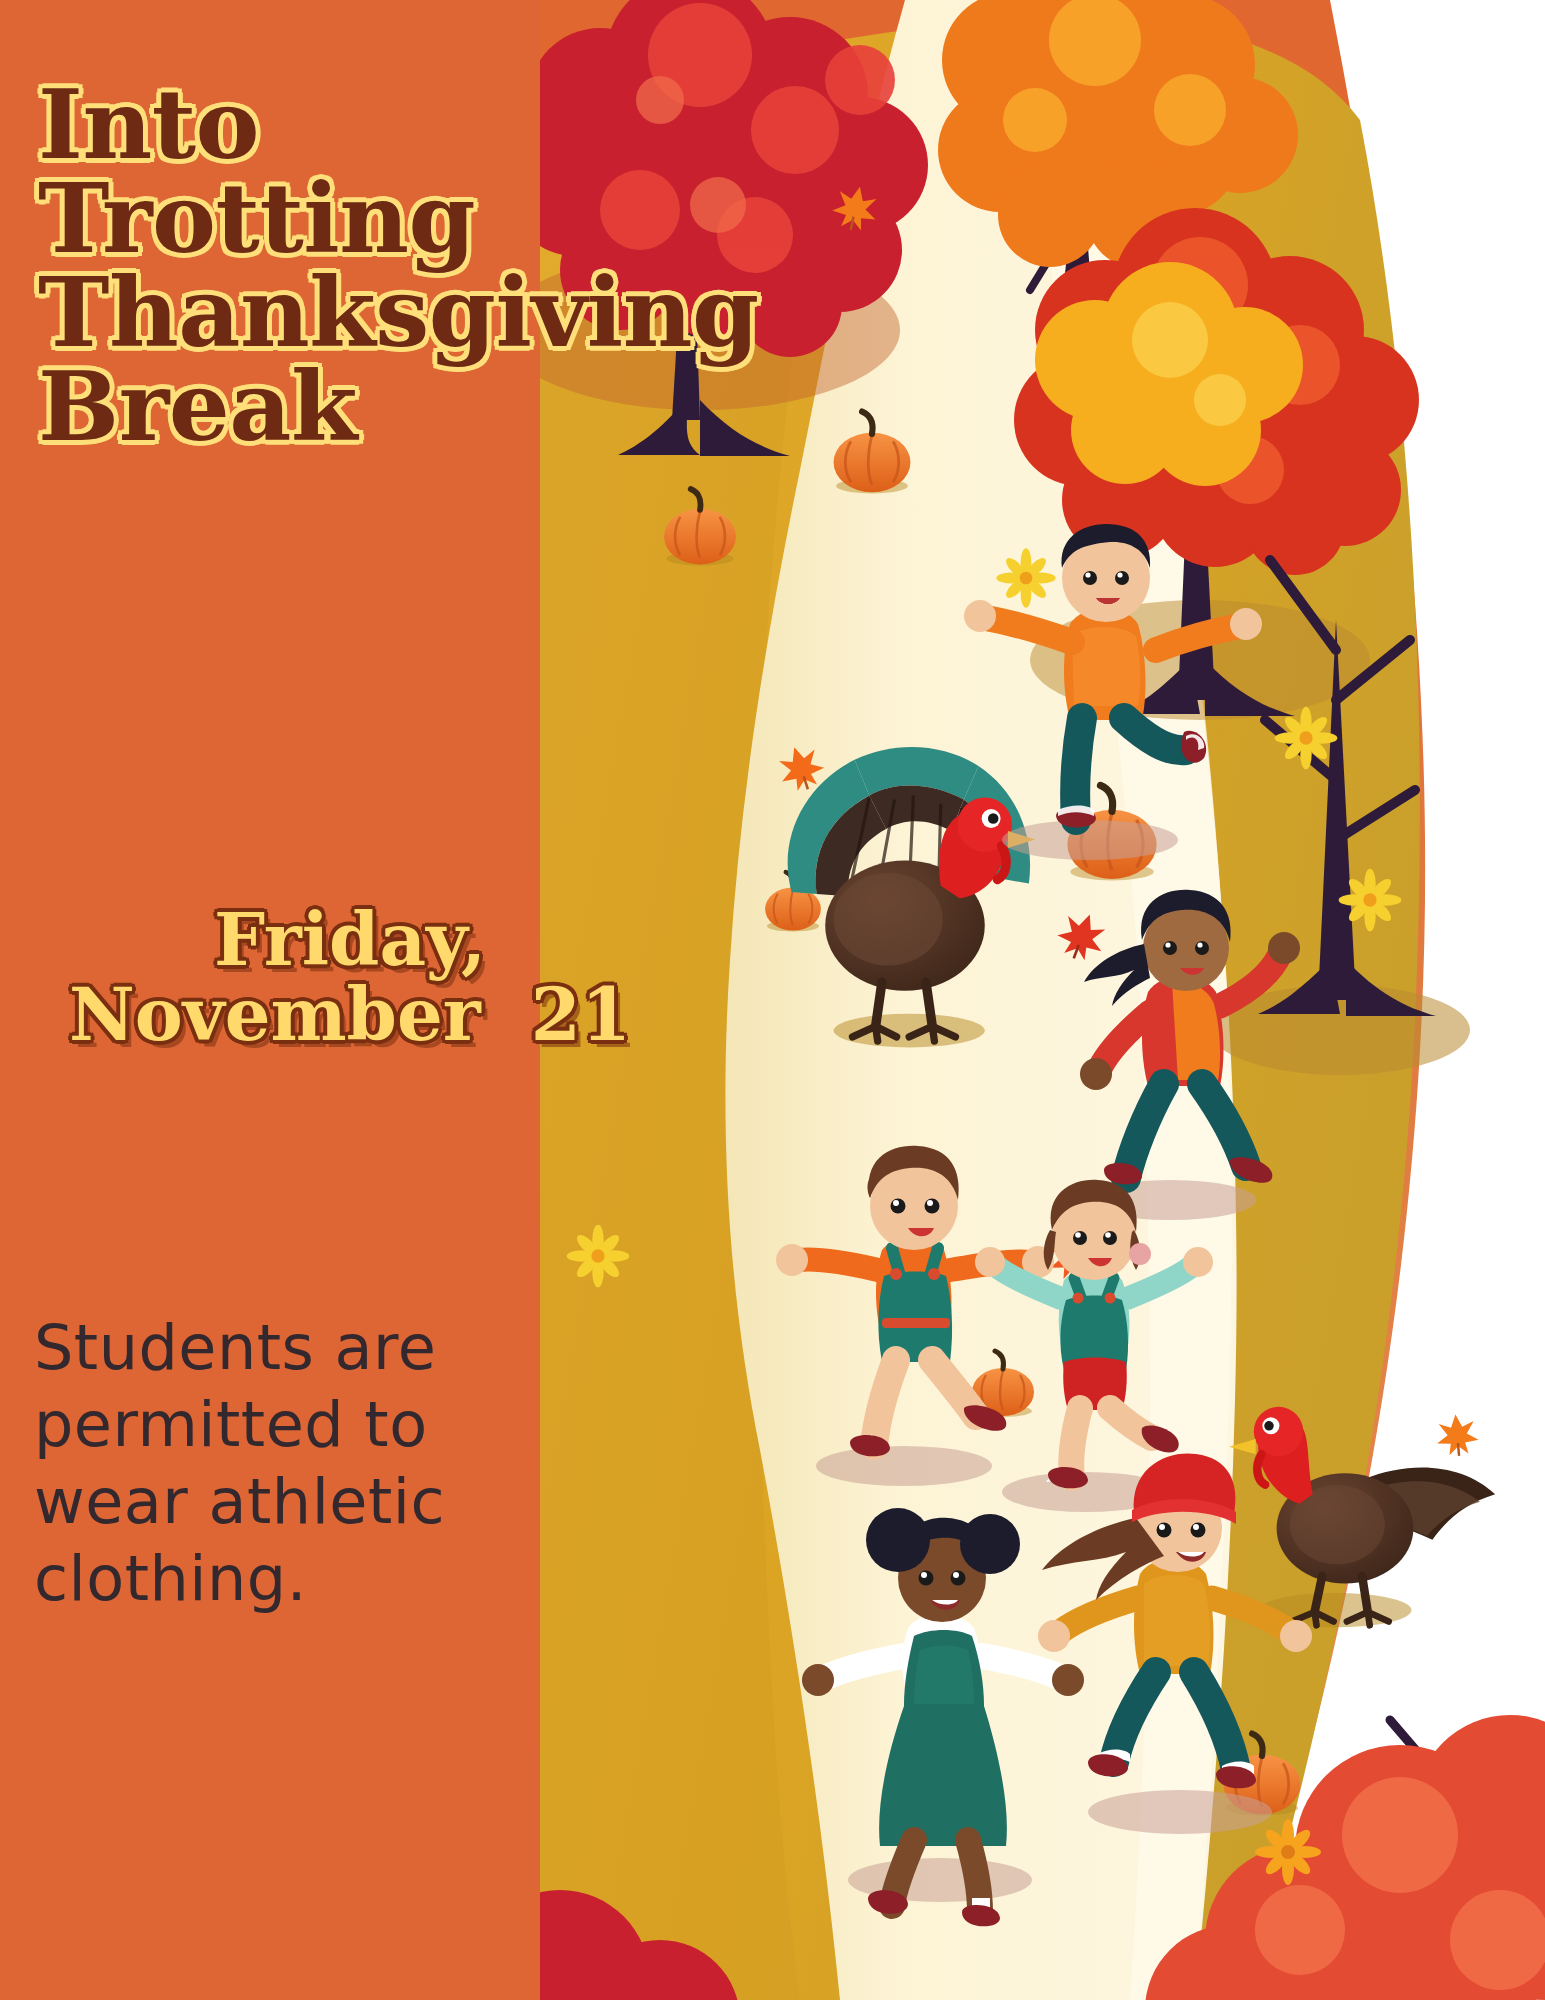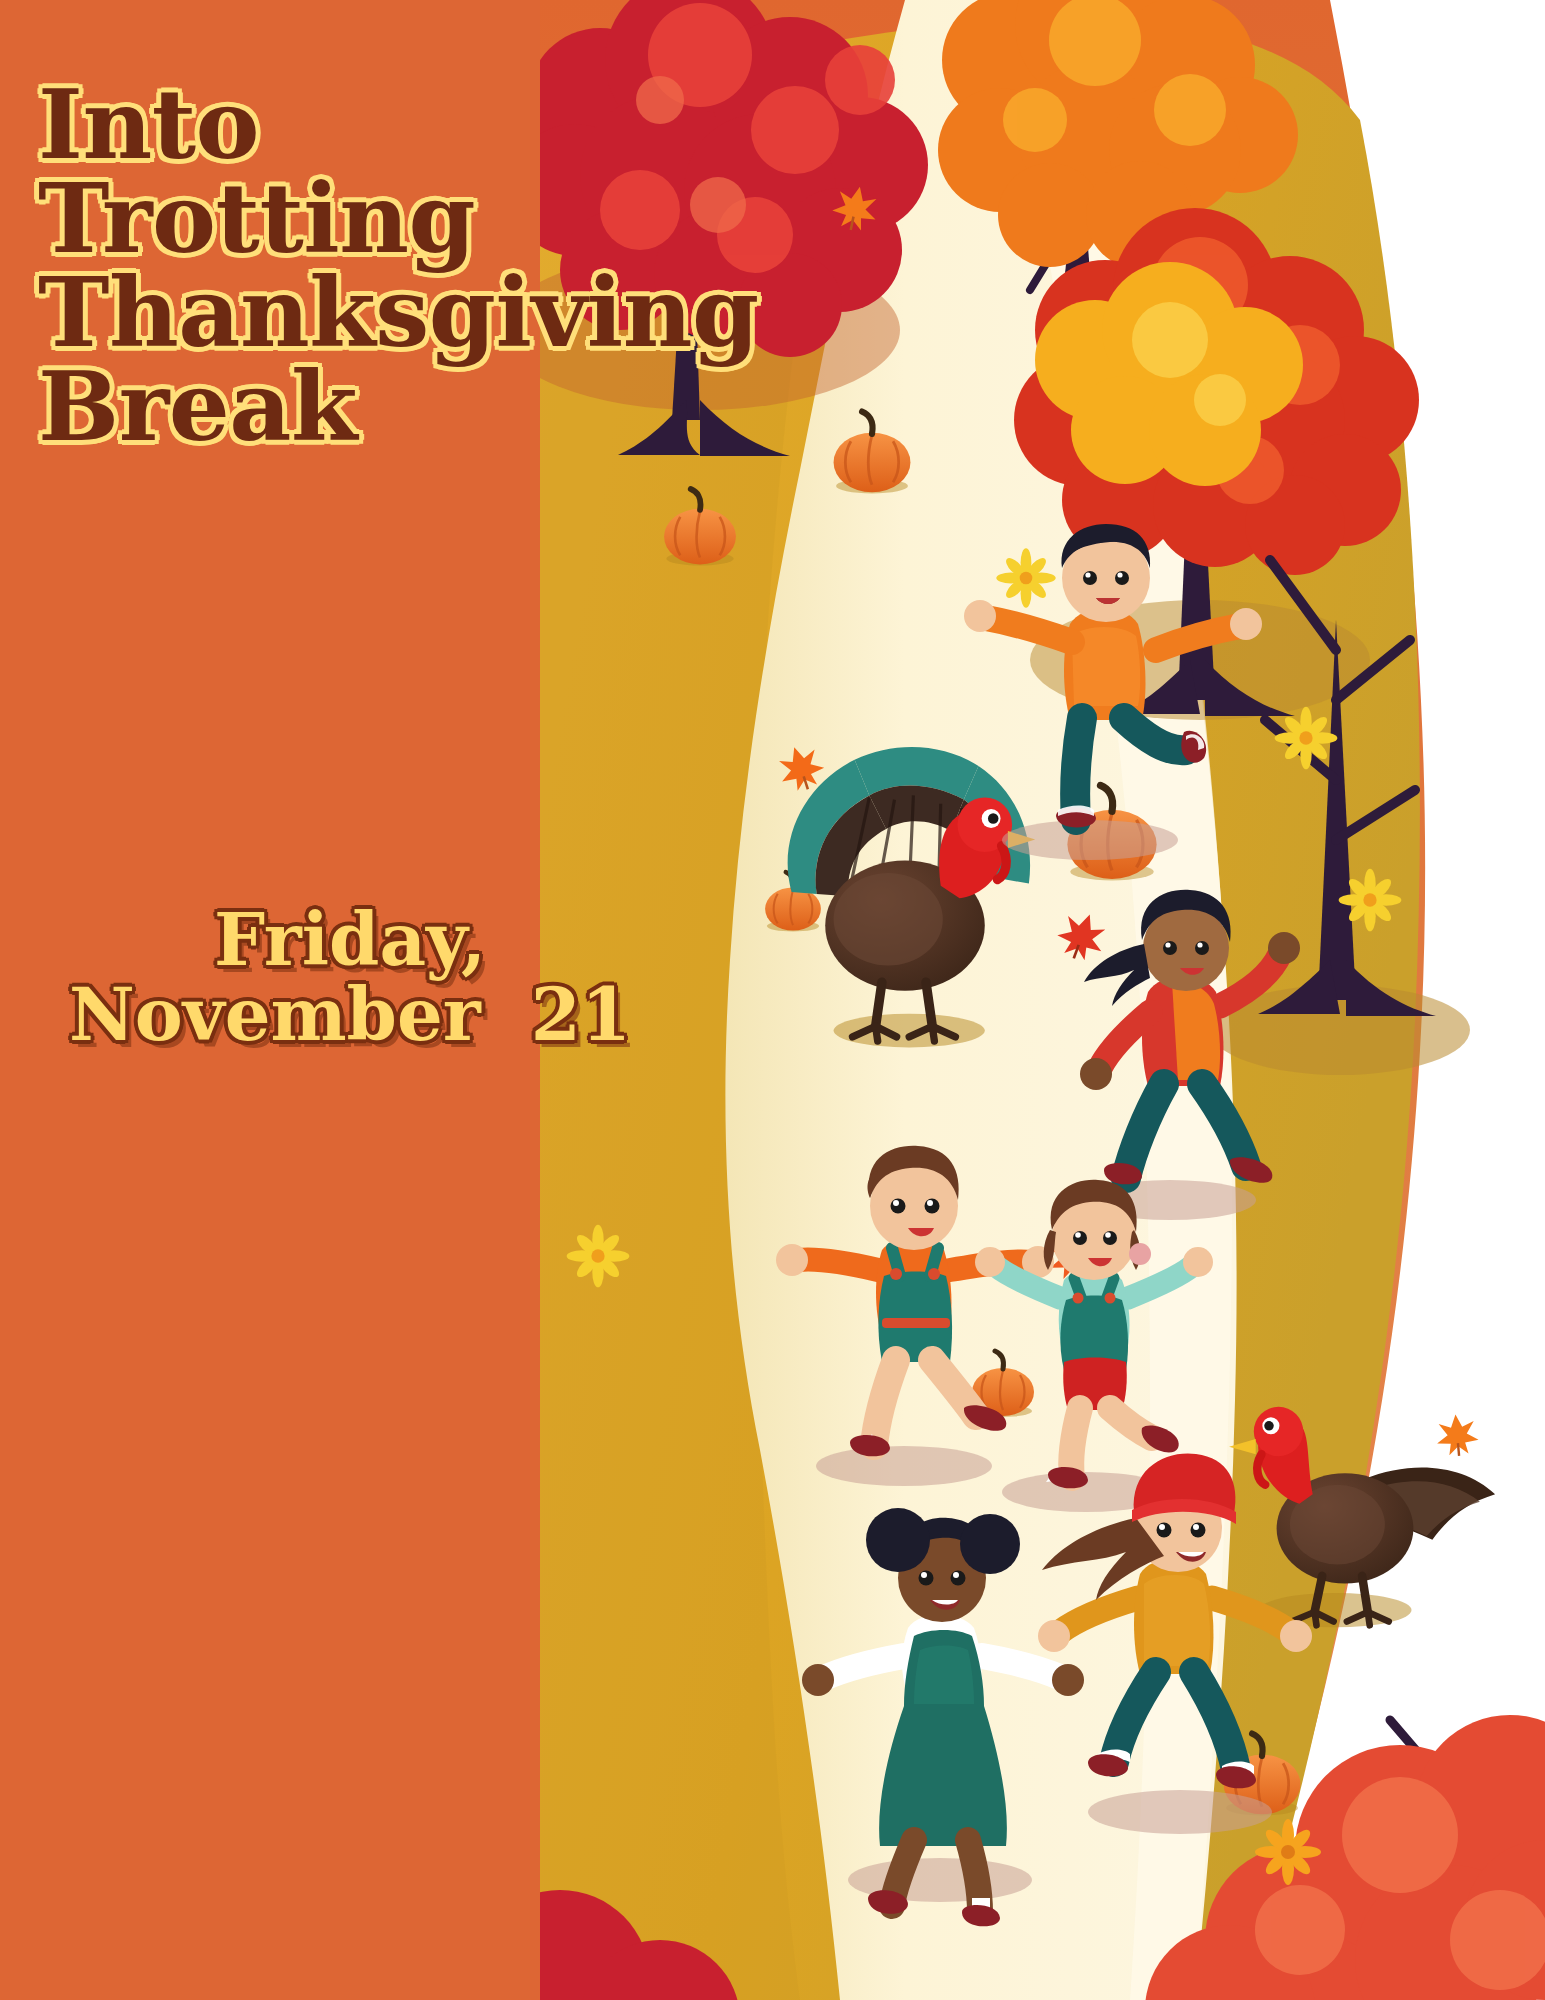--- a/index.html
+++ b/index.html
@@ -687,15 +687,21 @@
       <span class="ln">Trotting</span>
       <span class="ln">Thanksgiving</span>
       <span class="ln">Break</span>
     </div>
 
     <div class="datebox">
       <span class="ln">Friday,</span>
       <span class="ln">November  21</span>
     </div>
 
+    <div class="body-copy">
+      <span class="ln">Students are</span>
+      <span class="ln">permitted to</span>
+      <span class="ln">wear athletic</span>
+      <span class="ln">clothing.</span>
+    </div>
 
   </div>
 </div>
 
 </body></html>

